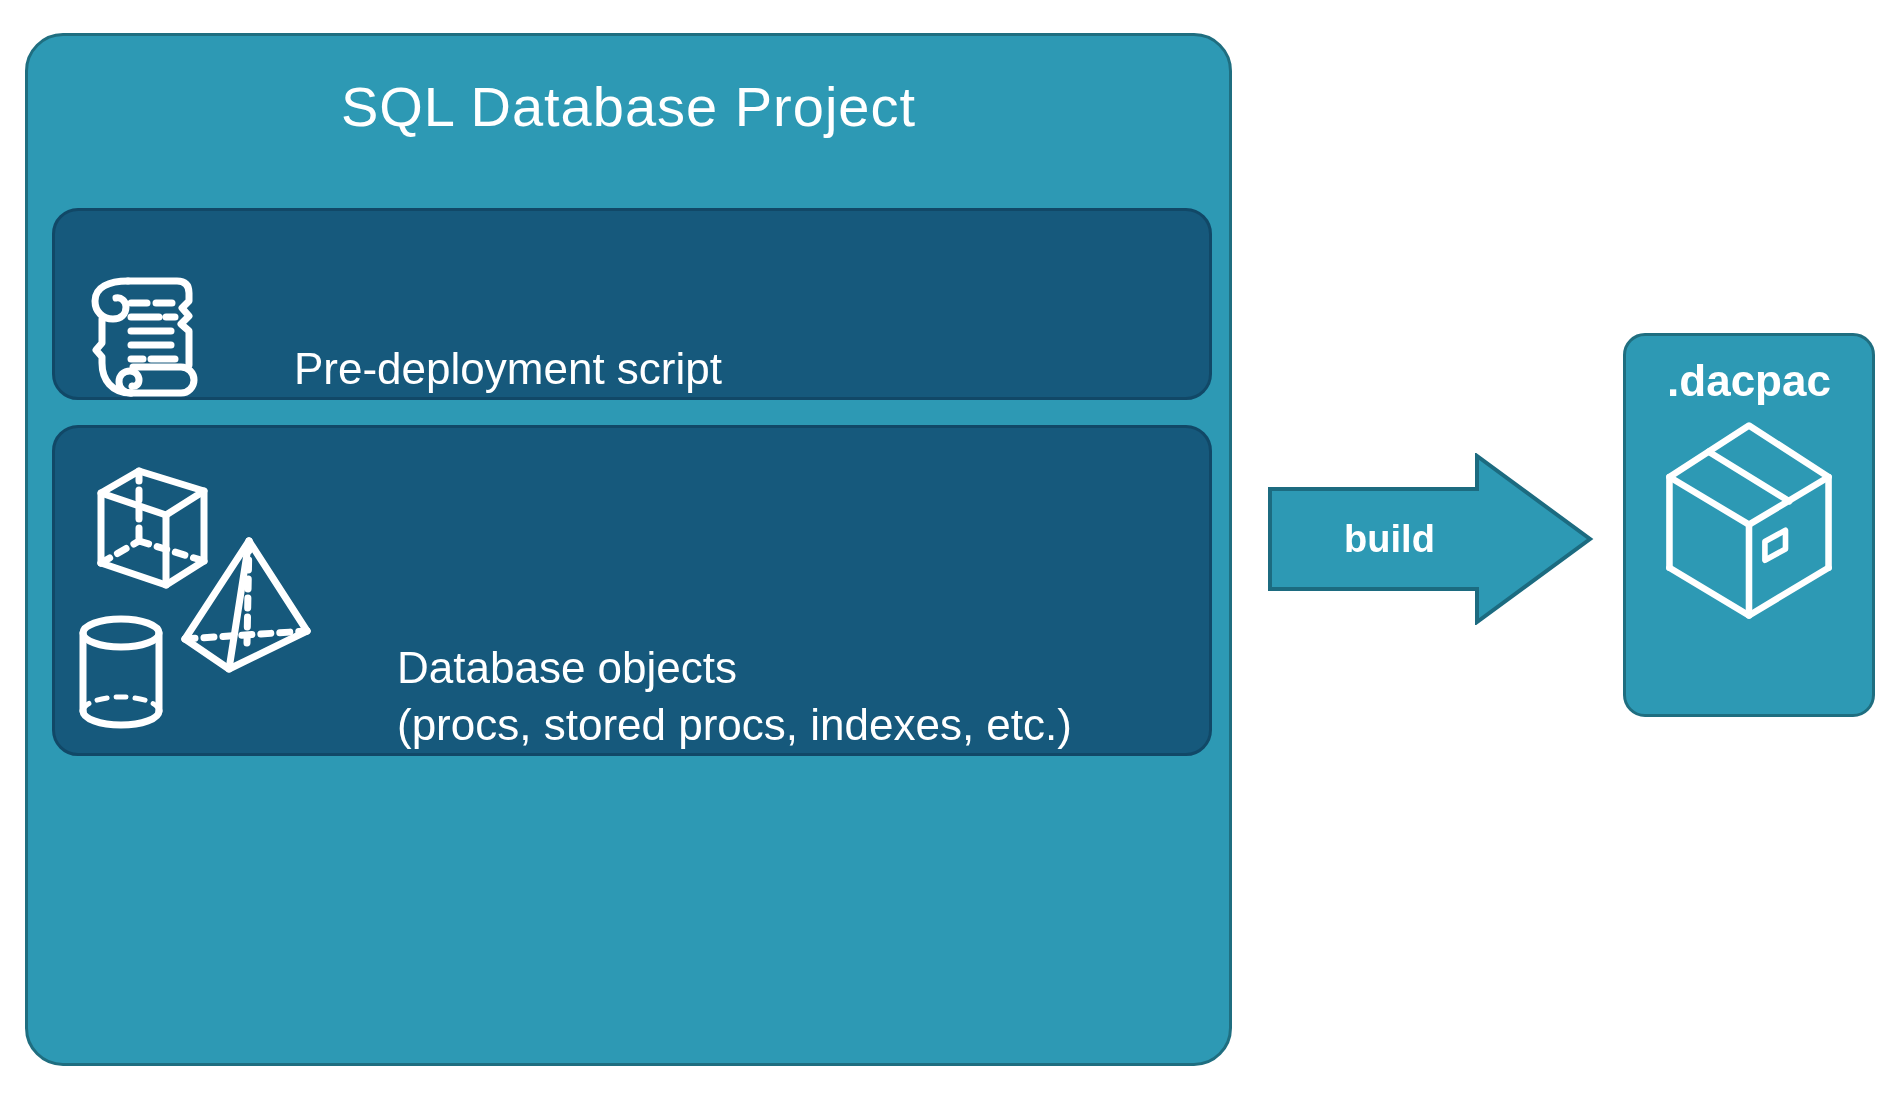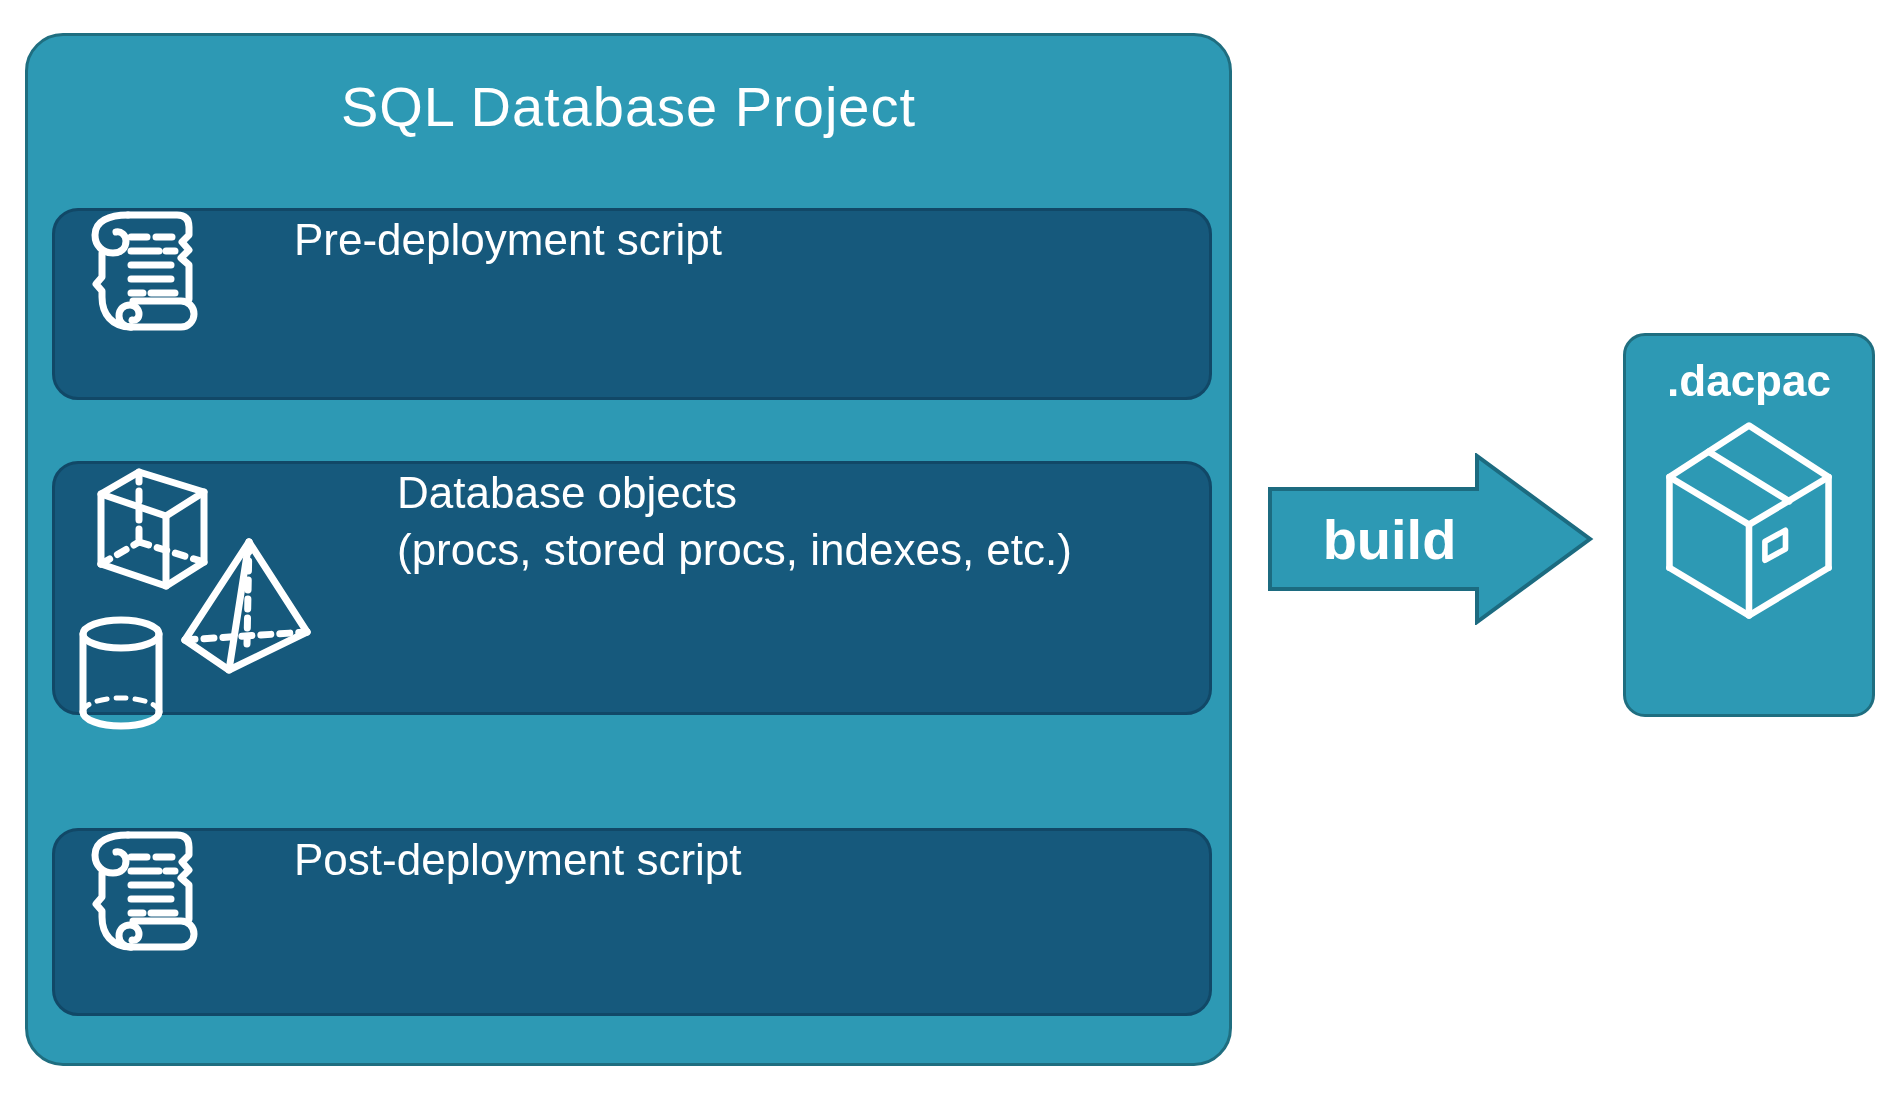--- a/index.html
+++ b/index.html
@@ -39,46 +39,46 @@
     color:var(--text);
   }
   .item-box{
     position:absolute;
     left:24px;
     width:1160px;
     background:var(--item-fill);
     border:3px solid var(--item-border);
     border-radius:26px;
     display:flex;
-    align-items:flex-start;
+    align-items:flex-end;
     padding-left:28px;
   }
   .item-box.pre{top:172px;height:192px;}
-  .item-box.objects{top:425px;height:254px;padding-left:24px;}
+  .item-box.objects{top:389px;height:331px;padding-left:24px;}
   .item-box.post{top:792px;height:188px;}
   .item-label{
     font-size:44px;
     line-height:1.3;
     margin-left:96px;
     color:var(--text);
   }
   .item-box.objects .item-label{margin-left:78px;}
   .icon-svg{flex:0 0 auto;display:block;}
   .build-arrow-wrap{
     position:absolute;
     left:1268px;top:453px;
     width:326px;height:172px;
   }
   .build-label{
     position:absolute;
     left:1268px;top:489px;
     width:209px;height:100px;
     display:flex;align-items:center;justify-content:center;
     padding-left:34px;
-    font-size:56px;font-weight:700;
+    font-size:38px;font-weight:700;
     color:var(--text);
   }
   .dacpac-box{
     position:absolute;
     left:1623px;top:333px;
     width:252px;height:384px;
     background:var(--container-fill);
     border:3px solid var(--container-border);
     border-radius:22px;
     display:flex;flex-direction:column;align-items:center;
@@ -136,35 +136,20 @@
       <line x1="80" y1="170" x2="80" y2="248"></line>
       <path d="M4 248 A38 14 0 0 0 80 248"></path>
       <path d="M4 248 A38 14 0 0 1 80 248" stroke-dasharray="10 9" stroke-width="5"></path>
     </svg>
     <div class="item-label">
       <div>Database objects</div>
       <div>(procs, stored procs, indexes, etc.)</div>
     </div>
   </div>
 
-  <div class="item-box post">
-    <svg class="icon-svg" width="115" height="120" viewBox="0 0 115 120" fill="none" stroke="#ffffff" stroke-width="7" stroke-linecap="round" stroke-linejoin="round">
-      <path d="M45 4 C26 4 12 10 12 24 C12 35 20 42 30 42 C38 42 43 37 43 30 C43 24 38 20 33 21"></path>
-      <path d="M45 4 L94 4 Q106 4 106 16 L106 24 L99 31 L106 39 L98 47 L106 54 L106 88"></path>
-      <path d="M19 42 L19 66 L13 73 L19 80 L19 86 C19 103 29 116 48 116"></path>
-      <path d="M48 116 L98 116 A13 13 0 0 0 98 90 L50 90"></path>
-      <path d="M48 116 C41 116 36 111 36 105 C36 98 41 94 47 94 C52 94 56 98 56 103 C56 107 53 110 49 109"></path>
-      <line x1="48" y1="26" x2="92" y2="26" stroke-dasharray="16 9"></line>
-      <line x1="48" y1="40" x2="92" y2="40" stroke-dasharray="28 7 11 40"></line>
-      <line x1="48" y1="54" x2="88" y2="54"></line>
-      <line x1="48" y1="68" x2="88" y2="68"></line>
-      <line x1="48" y1="82" x2="92" y2="82" stroke-dasharray="12 8 26 40"></line>
-    </svg>
-    <div class="item-label">Post-deployment script</div>
-  </div>
 
 </div>
 
 <div class="build-arrow-wrap">
   <svg width="326" height="172" viewBox="0 0 326 172">
     <polygon points="2,36 209,36 209,3 322,86 209,169 209,136 2,136" fill="#2D99B4" stroke="#1C6B80" stroke-width="4" stroke-linejoin="miter"></polygon>
   </svg>
 </div>
 <div class="build-label">build</div>
 

